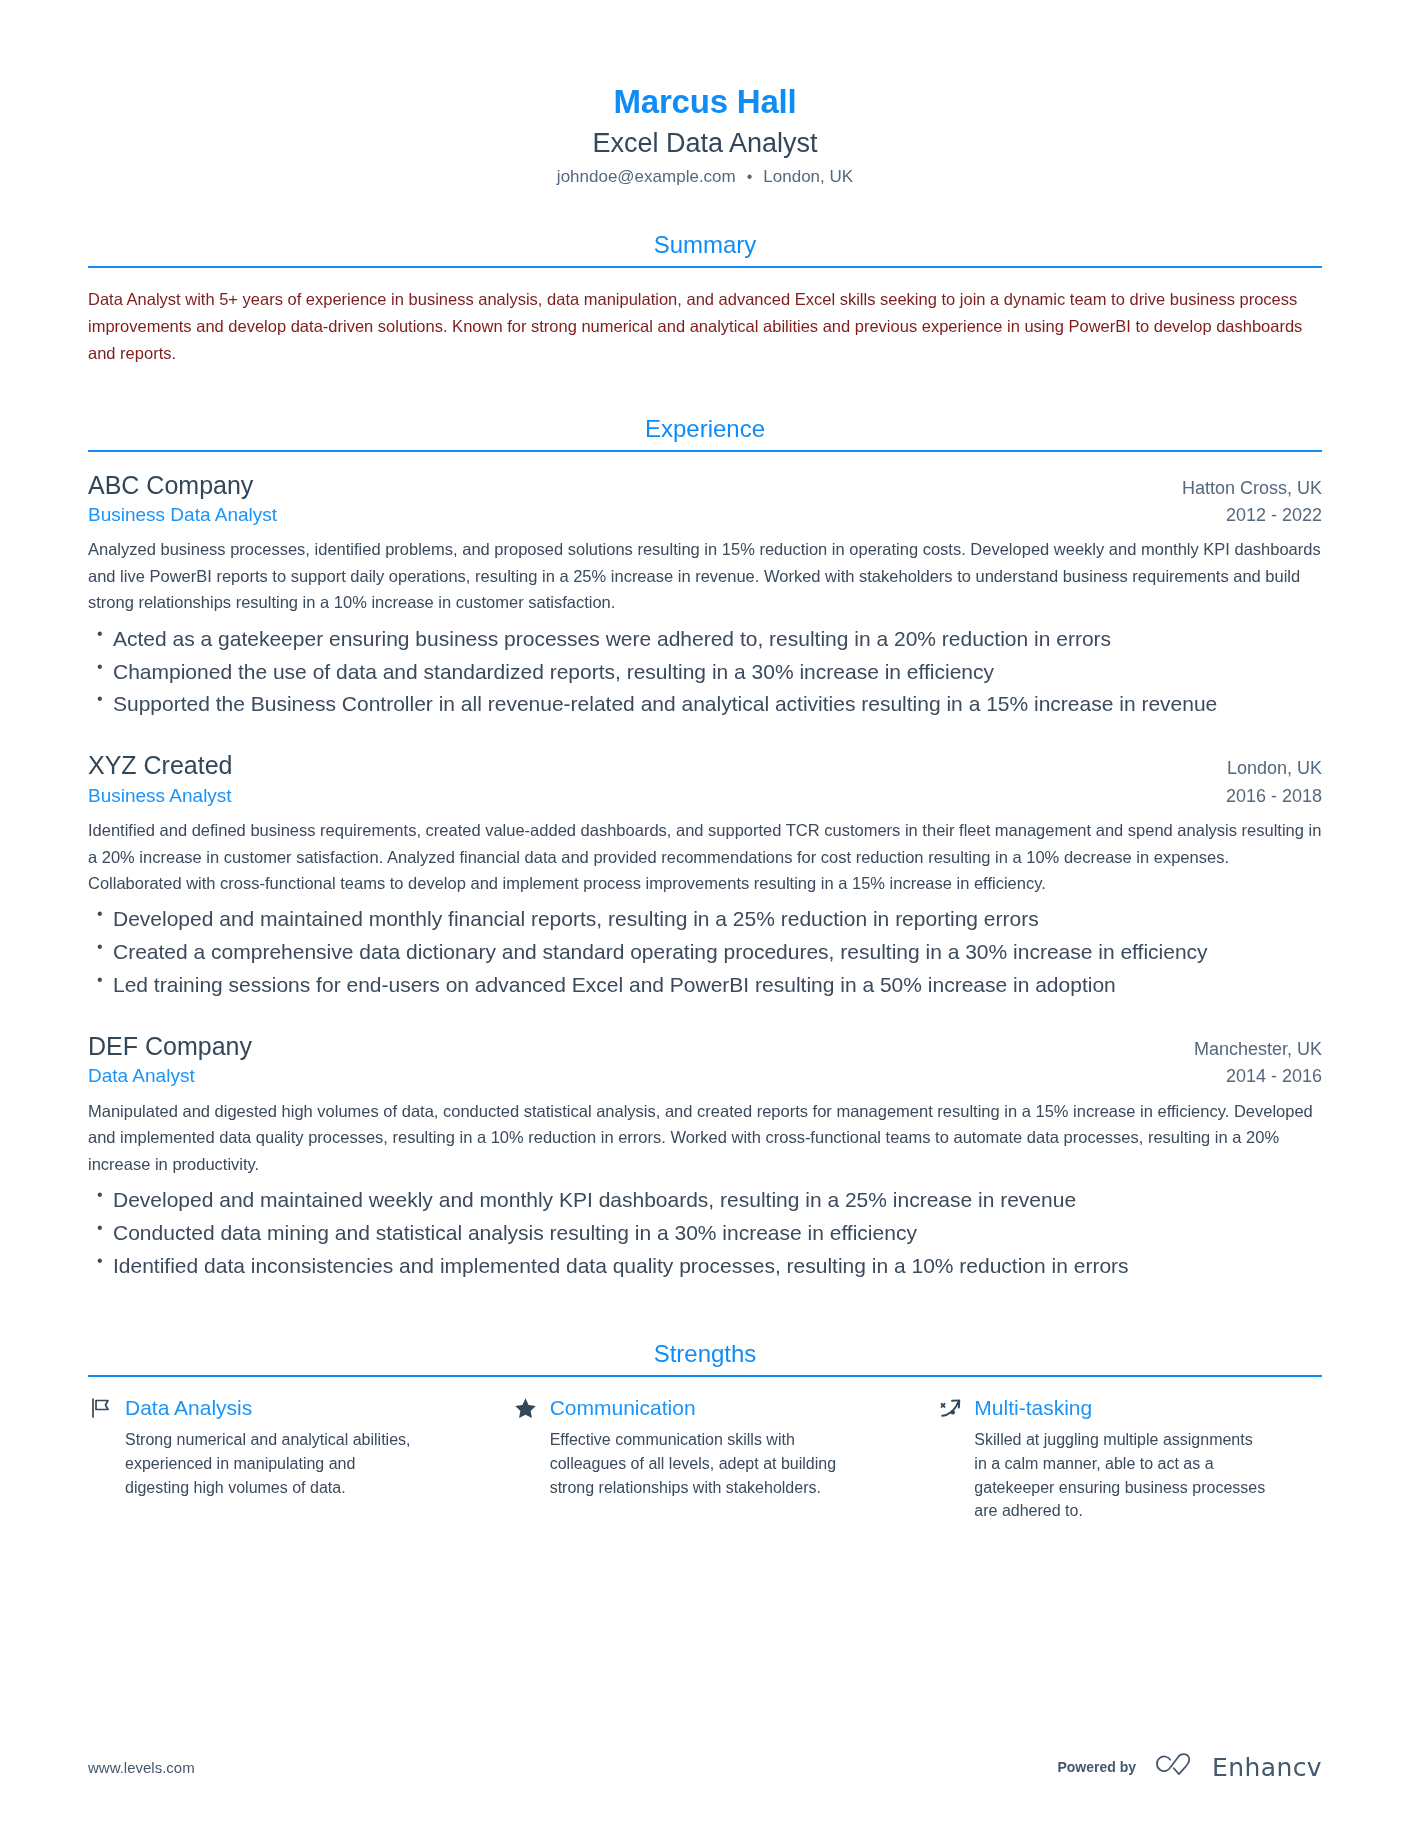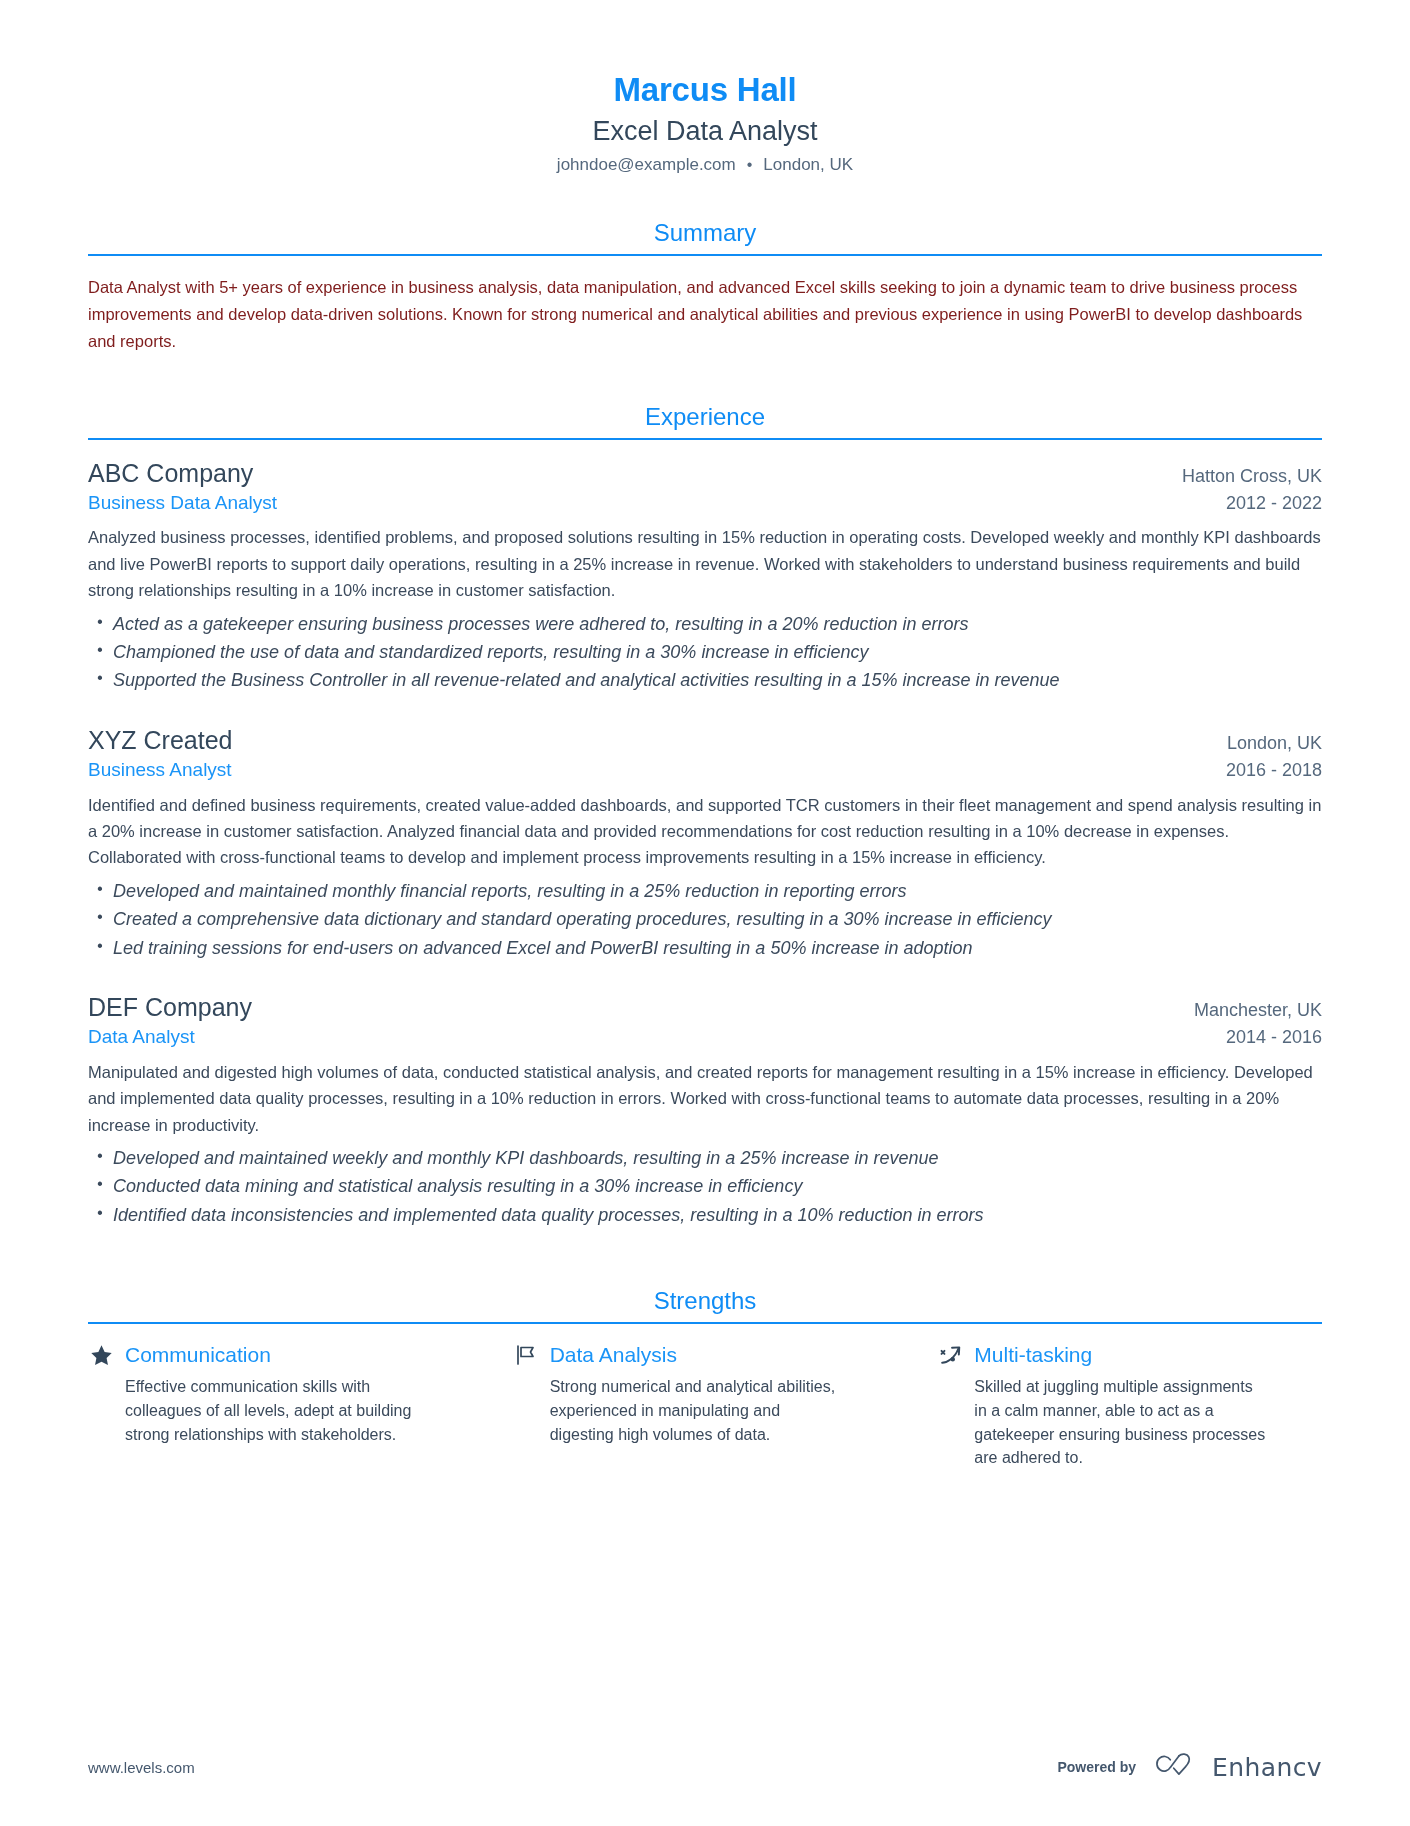--- a/index.html
+++ b/index.html
@@ -7,21 +7,21 @@
     width: 1410px;
     height: 1826px;
     background: #ffffff;
     font-family: "Liberation Sans", sans-serif;
     color: #33475b;
   }
   .page {
     width: 1410px;
     height: 1826px;
     position: relative;
-    padding: 0 88px;
+    padding: 12px 88px;
     background: #ffffff;
   }
 
   
   .header { padding-top: 70px; text-align: center; }
   .full-name {
     font-size: 33px;
     font-weight: bold;
     color: #0f8cf5;
     letter-spacing: -0.2px;
@@ -106,27 +106,26 @@
     white-space: nowrap;
   }
   .exp-desc {
     font-size: 16.5px;
     line-height: 1.6;
     color: #3b4a5c;
     margin-top: 9px;
   }
   .exp-bullets { list-style: none; margin-top: 7px; }
   .exp-bullets li {
-    font-size: 18px;
+    font-size: 21px;
     line-height: 1.52;
     color: #3b4a5c;
     position: relative;
     padding-left: 25px;
     margin-bottom: 1px;
-    font-style: italic;
   }
   .exp-bullets li::before {
     content: "•";
     position: absolute;
     left: 9px;
     top: -1px;
     color: #3b4a5c;
     font-size: 16px;
   }
 
@@ -280,44 +279,44 @@
       </div>
 
     </div>
   </div>
 
   <div class="section" style="margin-top:58px;">
     <div class="section-title">Strengths</div>
     <div class="section-rule"></div>
     <div class="section-body">
       <div class="strengths-grid">
-
-        <div class="strength-col">
-          <div class="strength-head">
-            <span class="strength-icon">
-              <svg width="25" height="25" viewBox="0 0 24 24" fill="#33475b">
-                <path d="M12 2.2 L15 8.6 L21.8 9.5 L16.9 14.3 L18.2 21.2 L12 17.9 L5.8 21.2 L7.1 14.3 L2.2 9.5 L9 8.6 Z"></path>
-              </svg>
-            </span>
-            <span class="strength-name">Communication</span>
-          </div>
-          <div class="strength-text">Effective communication skills with colleagues of all levels, adept at building strong relationships with stakeholders.</div>
-        </div>
 
         <div class="strength-col">
           <div class="strength-head">
             <span class="strength-icon">
               <svg width="24" height="24" viewBox="0 0 24 24" fill="none" stroke="#33475b" stroke-width="1.7" stroke-linecap="round" stroke-linejoin="round">
                 <line x1="4" y1="3" x2="4" y2="21"></line>
                 <path d="M7 4.5 L19 4.5 L16.5 9 L19 13.5 L7 13.5 Z"></path>
               </svg>
             </span>
             <span class="strength-name">Data Analysis</span>
           </div>
           <div class="strength-text">Strong numerical and analytical abilities, experienced in manipulating and digesting high volumes of data.</div>
+        </div>
+
+        <div class="strength-col">
+          <div class="strength-head">
+            <span class="strength-icon">
+              <svg width="25" height="25" viewBox="0 0 24 24" fill="#33475b">
+                <path d="M12 2.2 L15 8.6 L21.8 9.5 L16.9 14.3 L18.2 21.2 L12 17.9 L5.8 21.2 L7.1 14.3 L2.2 9.5 L9 8.6 Z"></path>
+              </svg>
+            </span>
+            <span class="strength-name">Communication</span>
+          </div>
+          <div class="strength-text">Effective communication skills with colleagues of all levels, adept at building strong relationships with stakeholders.</div>
         </div>
 
         <div class="strength-col">
           <div class="strength-head">
             <span class="strength-icon">
               <svg width="25" height="25" viewBox="0 0 24 24" fill="none" stroke="#33475b" stroke-width="1.9" stroke-linecap="round" stroke-linejoin="round">
                 <path d="M4 19 C8 19 16 15 19.5 5.5" fill="none"></path>
                 <path d="M13.5 4.6 L20.4 4.2 L20 11.1" fill="none"></path>
                 <circle cx="14.2" cy="15.6" r="2.1" fill="#33475b" stroke="none"></circle>
                 <line x1="3.4" y1="7.6" x2="6.2" y2="10.4"></line>

